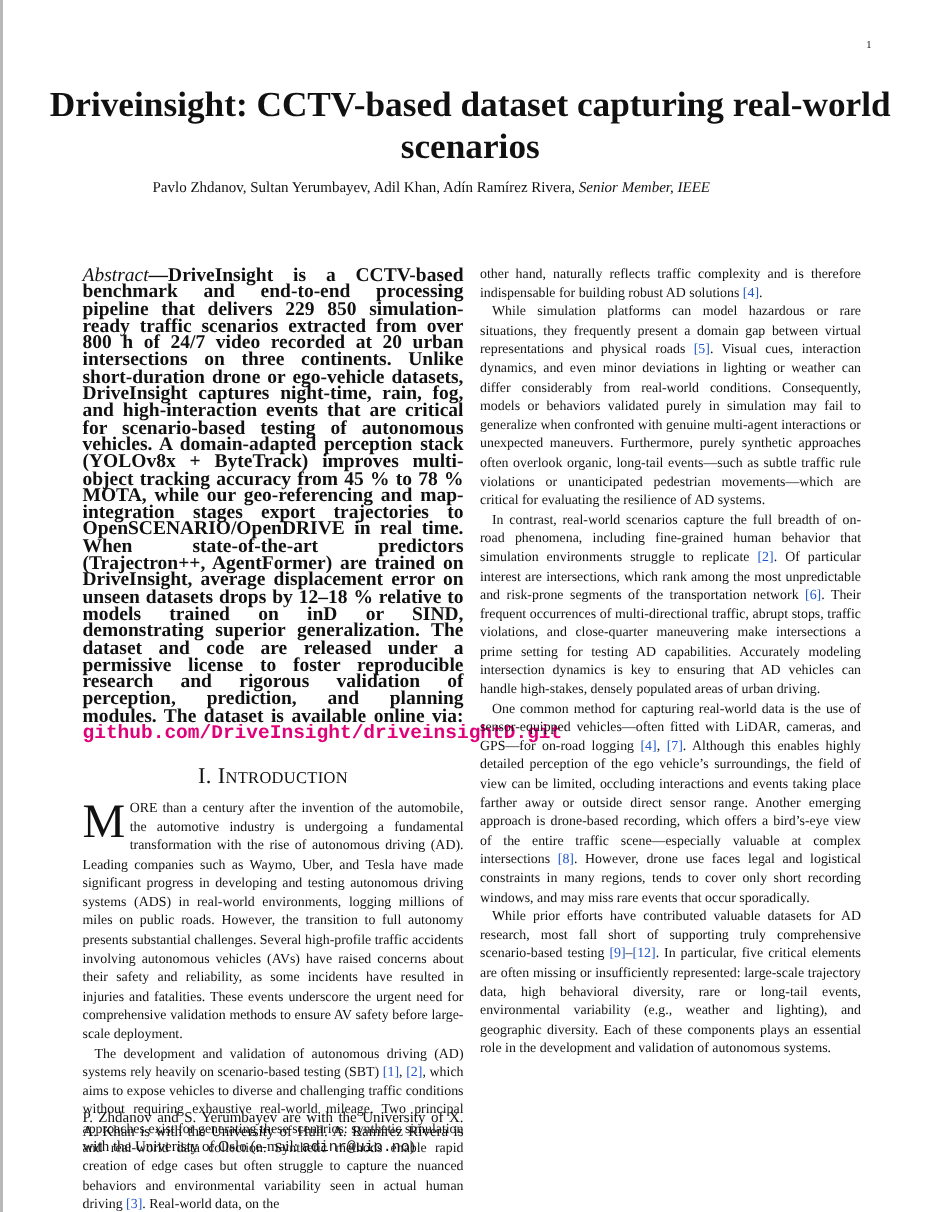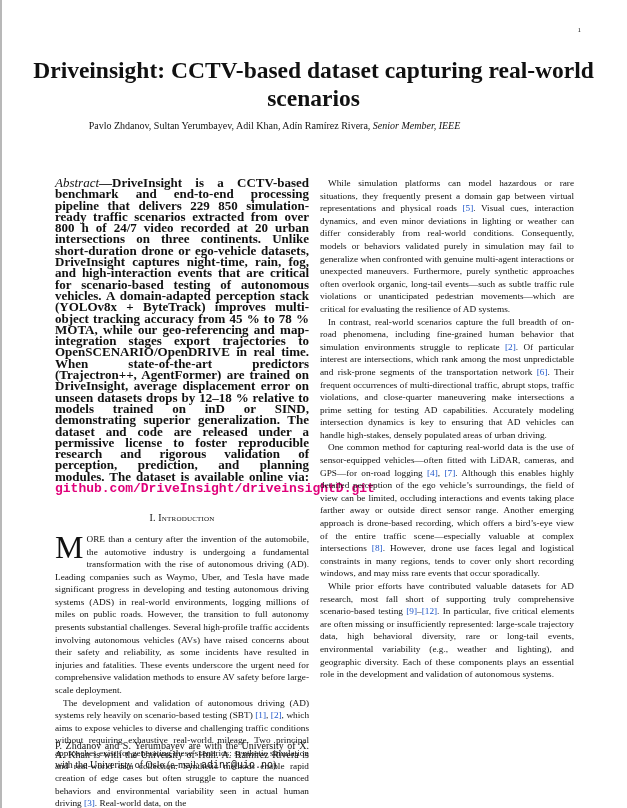--- a/index.html
+++ b/index.html
@@ -2,31 +2,31 @@
 <html><head>
 <meta charset="utf-8">
 <style>
   html, body { margin: 0; padding: 0; background: #ffffff; }
   body { width: 627px; height: 808px; position: relative; overflow: hidden;
          font-family: "Liberation Serif", "DejaVu Serif", serif; color: #111; }
   .left-edge { position: absolute; left: 0; top: 0; width: 2px; height: 808px; background: #b8b8b8; }
   .page-number { position: absolute; top: 26px; right: 46px; font-size: 7px; }
   .title { position: absolute; top: 56px; left: 0; width: 627px; text-align: center;
            font-size: 23.5px; line-height: 28px; font-weight: bold; margin: 0; }
-  .authors { position: absolute; top: 120px; left: 0; width: 549px; text-align: center; font-size: 10px; }
+  .authors { position: absolute; top: 120px; left: 13px; width: 549px; text-align: center; font-size: 10px; }
   .authors i { font-style: italic; }
   .col { position: absolute; top: 177px; width: 254px; font-size: 9.25px; line-height: 12.6px; text-align: justify; }
   .col.left { left: 55px; }
   .col.right { left: 320px; }
   .abstract { font-weight: bold; font-size: 13px; line-height: 11.3px; text-align: justify; }
   .abstract .lead { font-style: italic; font-weight: normal; }
   .abstract .url { font-family: "Liberation Mono", "DejaVu Sans Mono", monospace; color: #e0007a; font-weight: bold; }
   .index-terms { margin-top: 6px; font-weight: bold; font-size: 8.4px; line-height: 11.3px; text-align: justify; text-indent: 7px; }
   .index-terms .lead { font-style: italic; font-weight: normal; }
-  .section-heading { text-align: center; font-size: 10px; margin: 18px 0 8px 0; letter-spacing: 0.2px; }
+  .section-heading { text-align: center; font-size: 15px; margin: 18px 0 8px 0; letter-spacing: 0.2px; }
   .section-heading .sc { font-variant: small-caps; }
   p { margin: 0; text-indent: 8px; }
   p.first { text-indent: 0; }
   .dropcap { float: left; font-size: 32px; line-height: 24px; margin: 2px 3px 0 0; font-weight: normal; }
   .cite { color: #1f56c9; }
   .footnote { position: absolute; left: 55px; top: 741px; width: 254px; font-size: 10px; line-height: 9.4px; text-align: justify; }
   .footnote .mono { font-family: "Liberation Mono", "DejaVu Sans Mono", monospace; }
 </style>
 </head>
 <body>
@@ -56,17 +56,18 @@
     <span class="dropcap">M</span><span>ORE than a century after the invention of the automobile, the automotive industry is undergoing a fundamental transformation with the rise of autonomous driving (AD). Leading companies such as Waymo, Uber, and Tesla have made significant progress in developing and testing autonomous driving systems (ADS) in real-world environments, logging millions of miles on public roads. However, the transition to full autonomy presents substantial challenges. Several high-profile traffic accidents involving autonomous vehicles (AVs) have raised concerns about their safety and reliability, as some incidents have resulted in injuries and fatalities. These events underscore the urgent need for comprehensive validation methods to ensure AV safety before large-scale deployment.</span>
   </p>
   <p><span>The development and validation of autonomous driving (AD) systems rely heavily on scenario-based testing (SBT) </span><span class="cite">[1]</span><span>, </span><span class="cite">[2]</span><span>, which aims to expose vehicles to diverse and challenging traffic conditions without requiring exhaustive real-world mileage. Two principal approaches exist for generating these scenarios: synthetic simulation and real-world data collection. Synthetic methods enable rapid creation of edge cases but often struggle to capture the nuanced behaviors and environmental variability seen in actual human driving </span><span class="cite">[3]</span><span>. Real-world data, on the</span></p>
 </div>
 
 <div class="footnote">
   <span>P. Zhdanov and S. Yerumbayev are with the University of X. A. Khan is with the University of Hull. A. Ramírez Rivera is with the Univeristy of Oslo (e-mail: </span><span class="mono">adinr@uio.no</span><span>)</span>
 </div>
 
 <div class="col right">
+  <p class="first"><span>other hand, naturally reflects traffic complexity and is therefore indispensable for building robust AD solutions </span><span class="cite">[4]</span><span>.</span></p>
   <p><span>While simulation platforms can model hazardous or rare situations, they frequently present a domain gap between virtual representations and physical roads </span><span class="cite">[5]</span><span>. Visual cues, interaction dynamics, and even minor deviations in lighting or weather can differ considerably from real-world conditions. Consequently, models or behaviors validated purely in simulation may fail to generalize when confronted with genuine multi-agent interactions or unexpected maneuvers. Furthermore, purely synthetic approaches often overlook organic, long-tail events—such as subtle traffic rule violations or unanticipated pedestrian movements—which are critical for evaluating the resilience of AD systems.</span></p>
   <p><span>In contrast, real-world scenarios capture the full breadth of on-road phenomena, including fine-grained human behavior that simulation environments struggle to replicate </span><span class="cite">[2]</span><span>. Of particular interest are intersections, which rank among the most unpredictable and risk-prone segments of the transportation network </span><span class="cite">[6]</span><span>. Their frequent occurrences of multi-directional traffic, abrupt stops, traffic violations, and close-quarter maneuvering make intersections a prime setting for testing AD capabilities. Accurately modeling intersection dynamics is key to ensuring that AD vehicles can handle high-stakes, densely populated areas of urban driving.</span></p>
   <p><span>One common method for capturing real-world data is the use of sensor-equipped vehicles—often fitted with LiDAR, cameras, and GPS—for on-road logging </span><span class="cite">[4]</span><span>, </span><span class="cite">[7]</span><span>. Although this enables highly detailed perception of the ego vehicle’s surroundings, the field of view can be limited, occluding interactions and events taking place farther away or outside direct sensor range. Another emerging approach is drone-based recording, which offers a bird’s-eye view of the entire traffic scene—especially valuable at complex intersections </span><span class="cite">[8]</span><span>. However, drone use faces legal and logistical constraints in many regions, tends to cover only short recording windows, and may miss rare events that occur sporadically.</span></p>
   <p><span>While prior efforts have contributed valuable datasets for AD research, most fall short of supporting truly comprehensive scenario-based testing </span><span class="cite">[9]</span><span>–</span><span class="cite">[12]</span><span>. In particular, five critical elements are often missing or insufficiently represented: large-scale trajectory data, high behavioral diversity, rare or long-tail events, environmental variability (e.g., weather and lighting), and geographic diversity. Each of these components plays an essential role in the development and validation of autonomous systems.</span></p>
 </div>
 
 </body></html>

